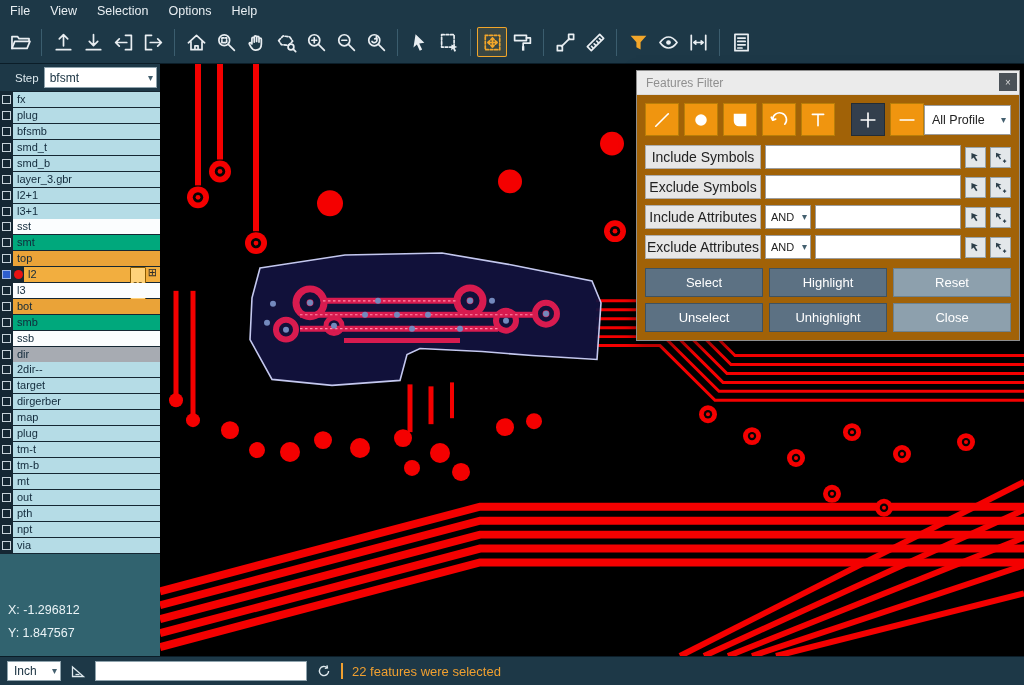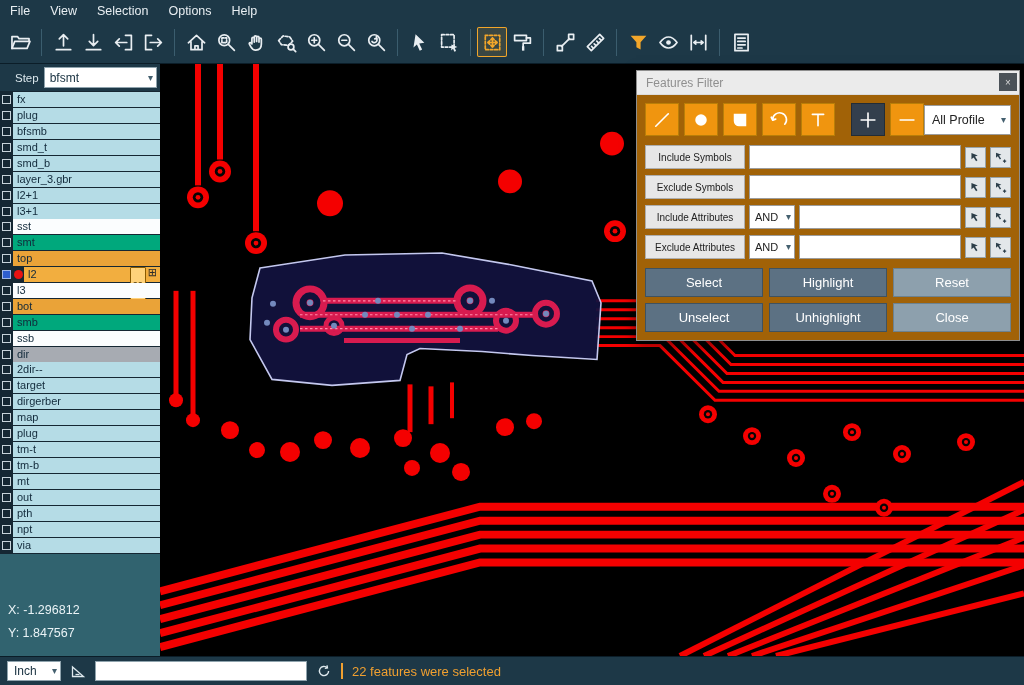--- a/index.html
+++ b/index.html
@@ -56,21 +56,21 @@
   .tools-row{display:flex;align-items:center;margin-bottom:9px;}
   .toolbtns{display:flex;gap:5px;}
   .obtn{width:34px;height:33px;display:flex;align-items:center;justify-content:center;border:1px solid #b97e08;
         background:#f0950f;color:#fff;box-sizing:border-box;}
   .obtn svg{width:20px;height:20px;}
   .obtn.dark{background:#333f4d;border-color:#222c36;}
   .obtn.ml{margin-left:11px;}
   .profile-select{margin-left:auto;width:92px;height:30px;background:#fff;border:1px solid #9c9c9c;display:flex;
         align-items:center;justify-content:space-between;padding:0 4px 0 7px;font-size:12.5px;color:#222;box-sizing:border-box;}
   .frow{display:flex;align-items:center;gap:4px;margin-bottom:6px;}
-  .flabel{width:100px;height:24px;background:#e7e7e7;border:1px solid #aeaeae;font-size:10px;color:#222;display:flex;
+  .flabel{width:116px;height:24px;background:#e7e7e7;border:1px solid #aeaeae;font-size:14px;color:#222;display:flex;
           align-items:center;justify-content:center;box-sizing:border-box;flex:0 0 auto;}
   .and-select{width:46px;height:24px;background:#fff;border:1px solid #9c9c9c;display:flex;align-items:center;
           justify-content:space-between;padding:0 3px 0 5px;font-size:11px;color:#222;box-sizing:border-box;flex:0 0 auto;}
   .ffield{flex:1;height:24px;border:1px solid #9c9c9c;background:#fff;box-sizing:border-box;font-size:12px;padding:0 4px;min-width:0;}
   .pickbtn{width:21px;height:21px;background:#e3e7ea;border:1px solid #98a4ab;display:flex;align-items:center;
           justify-content:center;color:#2c3e4a;flex:0 0 auto;box-sizing:border-box;}
   .pickbtn svg{width:13px;height:13px;}
   .action-grid{display:grid;grid-template-columns:1fr 1fr 1fr;gap:6px;margin-top:9px;}
   .abtn{height:27px;font-size:13px;display:flex;align-items:center;justify-content:center;border:1px solid #3f5260;
         background:#5c7183;color:#fff;}

